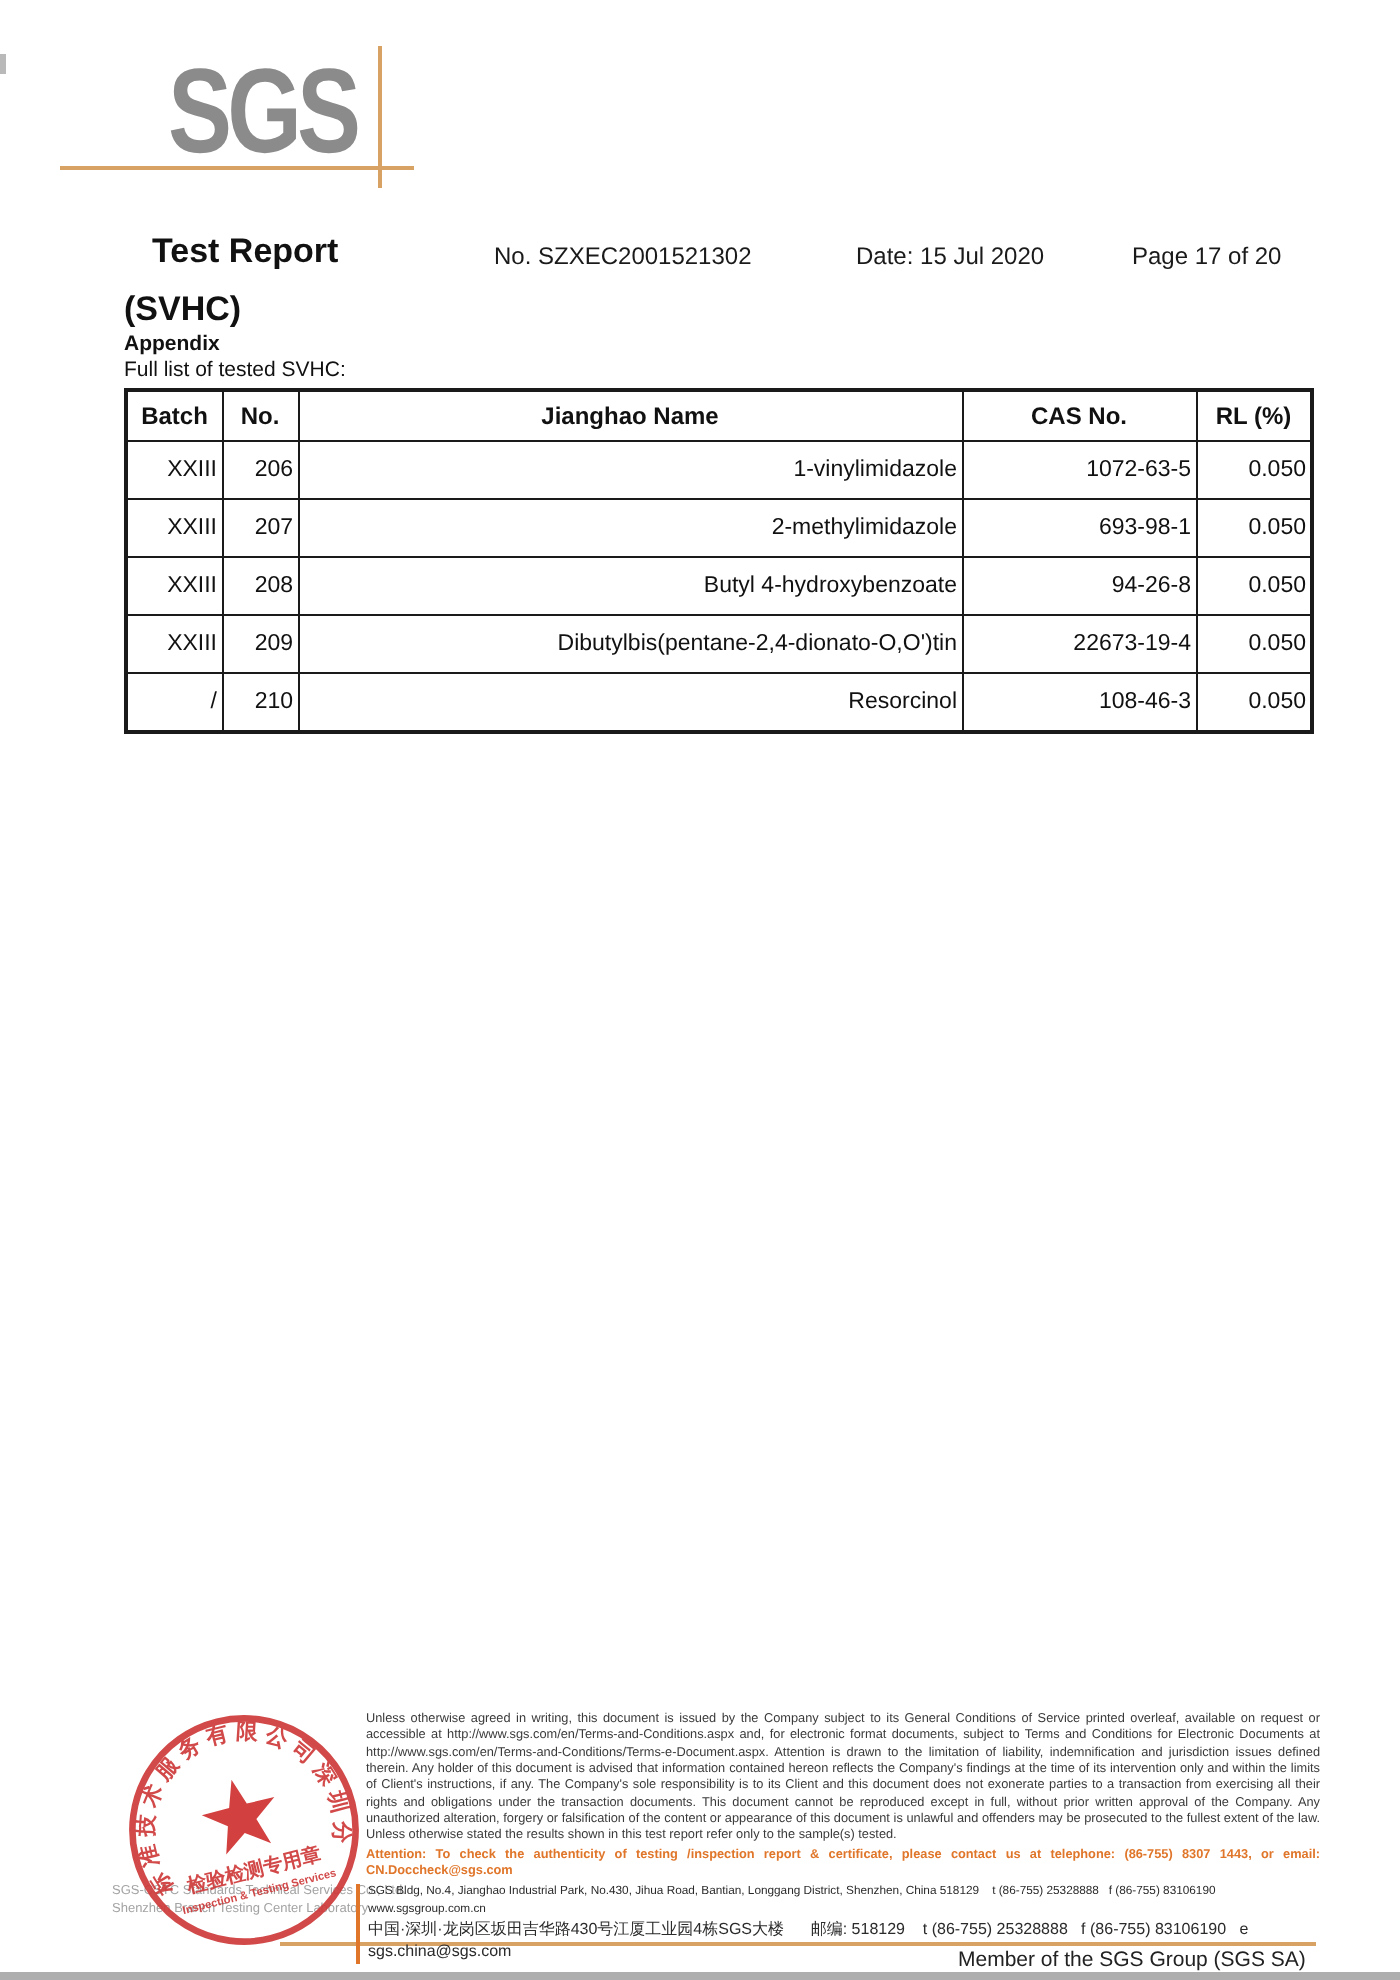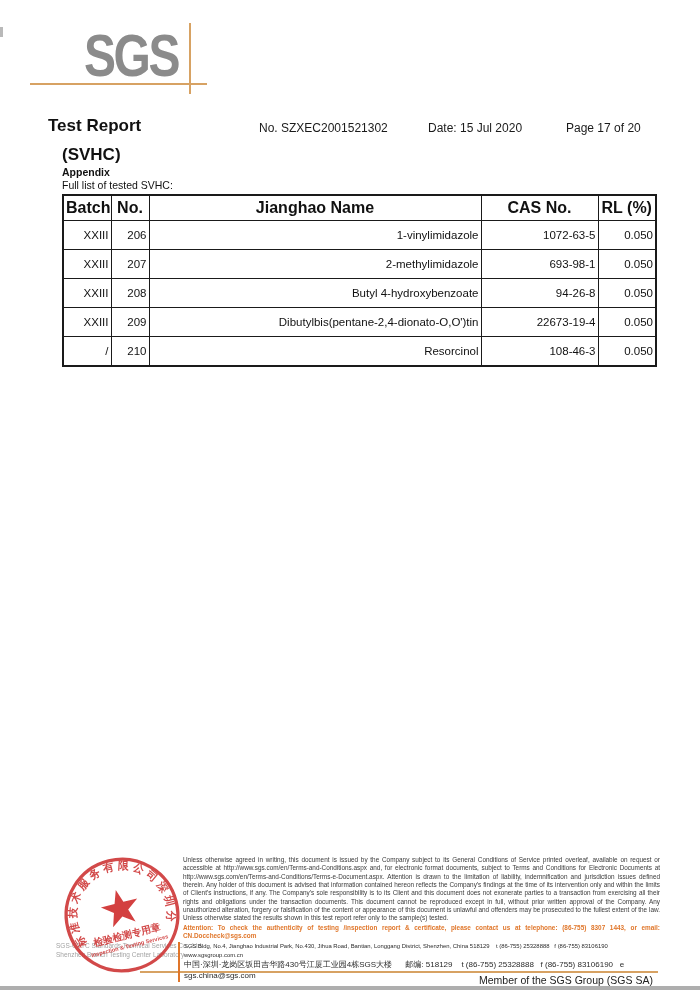--- a/index.html
+++ b/index.html
@@ -11,34 +11,34 @@
   
   .logo-hline{position:absolute;left:30px;top:83px;width:177px;height:2px;background:#d7a263;z-index:1;}
   .logo-vline{position:absolute;left:189px;top:23px;width:2px;height:71px;background:#d7a263;z-index:1;}
   .logo-text{
     position:absolute;left:84px;top:24px;z-index:2;
     font-size:60px;font-weight:800;color:#8b8b8b;letter-spacing:-3px;
     transform:scaleX(0.80);transform-origin:left top;line-height:1.05;
   }
   .edge-mark{position:absolute;left:0;top:27px;width:3px;height:10px;background:#b9b9b9;}
   
-  .title1{position:absolute;left:48px;top:116px;font-size:17px;font-weight:bold;}
+  .title1{position:absolute;left:76px;top:116px;font-size:17px;font-weight:bold;}
   .title2{position:absolute;left:62px;top:145px;font-size:17px;font-weight:bold;}
   .meta{position:absolute;top:121px;font-size:12px;color:#1a1a1a;}
-  .meta-no{left:247px;margin-left:12px;}
+  .meta-no{left:247px;}
   .meta-date{left:428px;}
   .meta-page{left:566px;}
   .appendix{position:absolute;left:62px;top:166px;font-size:10.5px;font-weight:bold;}
   .fulllist{position:absolute;left:62px;top:179px;font-size:10.5px;font-weight:normal;}
   
   table.svhc{
     position:absolute;left:62px;top:194px;width:593px;
     border-collapse:collapse;border:2px solid #1a1a1a;table-layout:fixed;
   }
-  table.svhc th{border:1.5px solid #1a1a1a;font-size:16px;font-weight:bold;height:24px;padding:0 2px;}
+  table.svhc th{border:1.5px solid #1a1a1a;font-size:12px;font-weight:bold;height:24px;padding:0 2px;}
   table.svhc td{border:1.5px solid #1a1a1a;font-size:11.5px;height:28px;padding:0 2px;text-align:right;}
   table.svhc td.sub{text-align:right;padding-left:5px;}
   .col-batch{width:48px;}.col-no{width:38px;}.col-sub{width:332px;}.col-cas{width:117px;}.col-rl{width:58px;}
   
   .company-gray{position:absolute;left:56px;top:941px;width:150px;z-index:1;
     font-size:6.5px;color:#a3a3a3;line-height:1.45;}
   .stamp{position:absolute;left:60px;top:853px;width:124px;height:124px;z-index:2;
     transform:rotate(-14deg);opacity:0.92;}
   .footer-right{position:absolute;left:183px;top:856px;width:477px;z-index:1;}
   .disclaimer{font-size:6.4px;line-height:1.30;color:#3a3a3a;text-align:justify;margin:0;}

